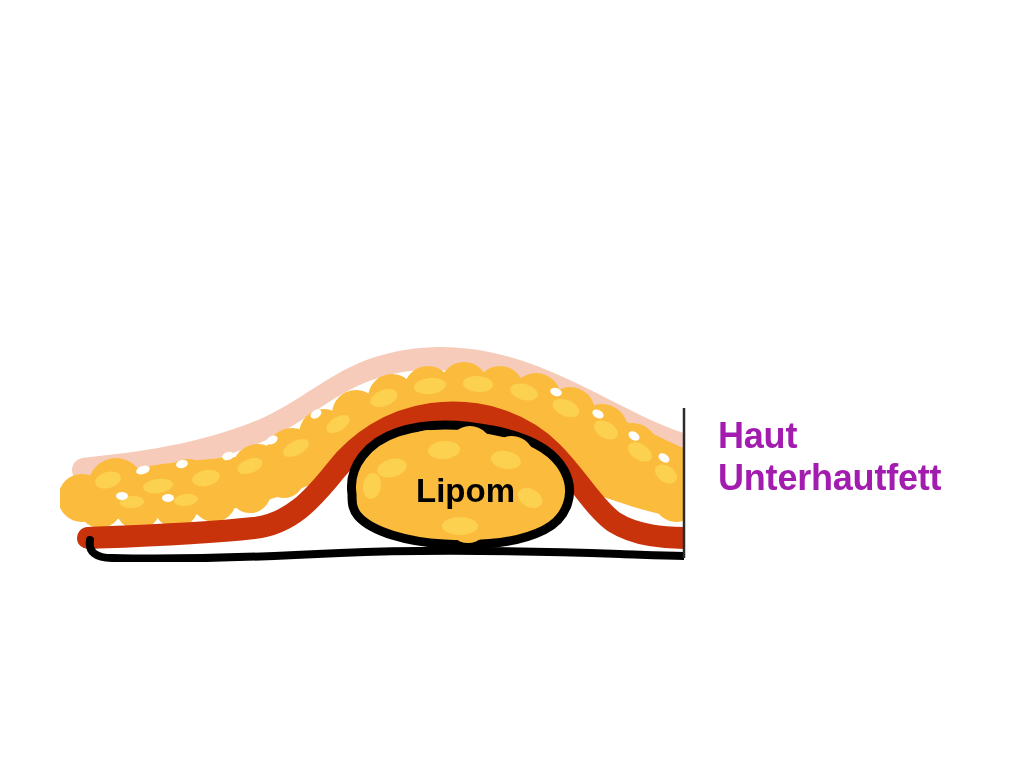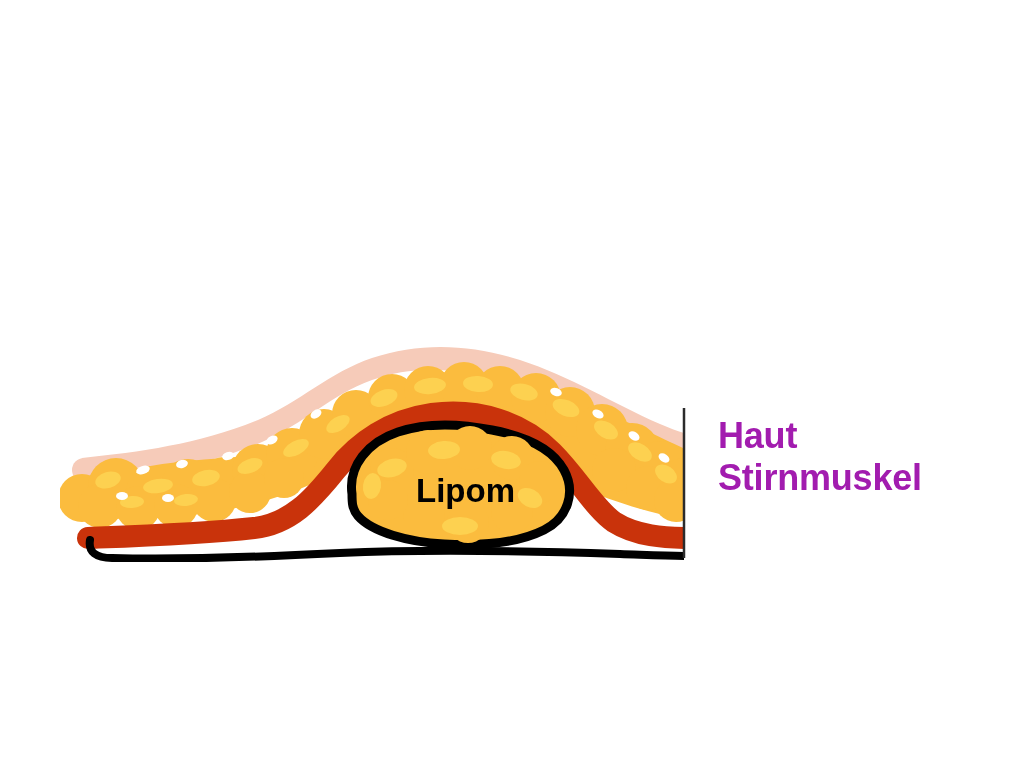--- a/index.html
+++ b/index.html
@@ -209,16 +209,16 @@
                  C 430 549, 530 551, 620 554
                  C 650 555, 672 556, 692 556" fill="none" stroke="#000000" stroke-width="8" stroke-linecap="round" stroke-linejoin="round"></path>
       </g>
     </g>
 
     <line x1="684" y1="408" x2="684" y2="558" stroke="#2b2b2b" stroke-width="2.5"></line>
   </svg>
 
   <div id="legend">
     <div class="legend-line">Haut</div>
-    <div class="legend-line">Stirnmuskel</div>
+    <div class="legend-line">Unterhautfett</div>
   </div>
 
 </div>
 
 </body></html>

